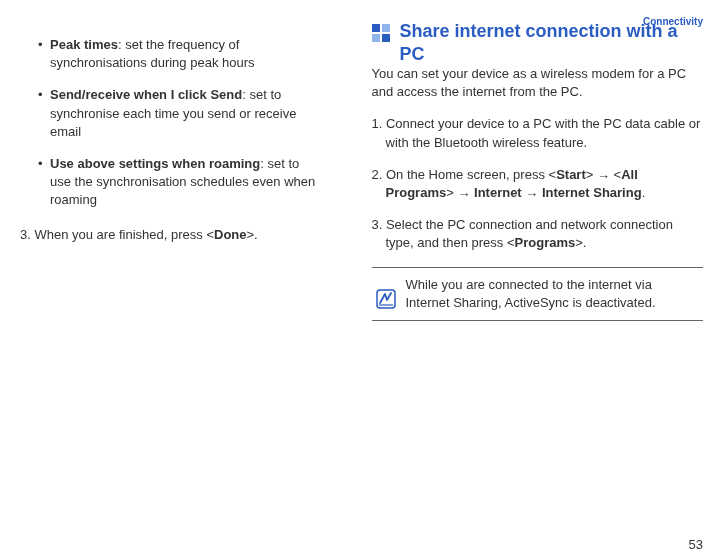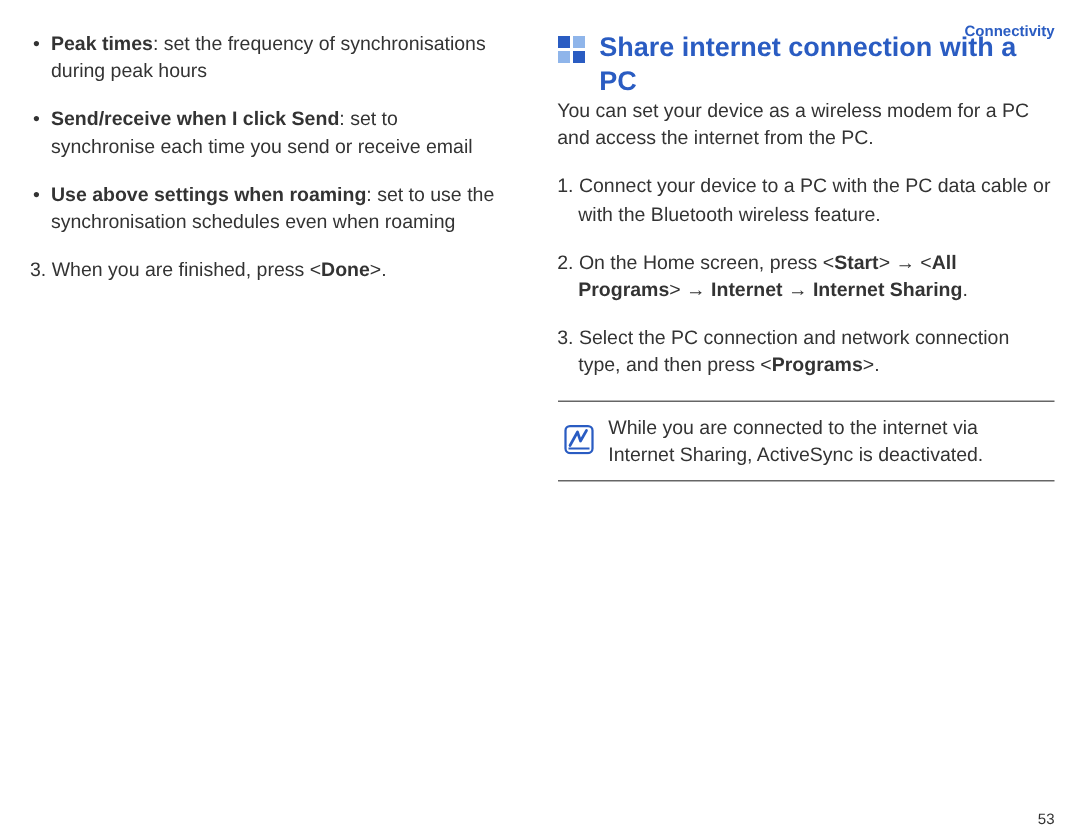--- a/index.html
+++ b/index.html
@@ -36,29 +36,29 @@
     top: 16px;
     right: 20px;
     font-size: 10px;
     font-weight: bold;
     color: #2a5cc2;
   }
   .page-number {
     position: absolute;
     bottom: 8px;
     right: 20px;
-    font-size: 10px;
+    font-size: 13px;
     color: #333;
   }
   .step {
     margin: 0 0 14px 0;
     line-height: 1.4;
   }
   .bullet-list {
-    margin: 0;
+    margin: 16px;
     padding: 0;
     list-style: none;
   }
   .bullet-list li {
     margin: 0 0 14px 14px;
     position: relative;
     line-height: 1.4;
     padding-left: 0;
   }
   .bullet-list li::before {
@@ -84,21 +84,21 @@
   }
   .para {
     margin: 0 0 14px 0;
     line-height: 1.4;
   }
   .note-box {
     border-top: 1px solid #666;
     border-bottom: 1px solid #666;
     padding: 8px 4px 8px 4px;
     display: flex;
-    align-items: center;
+    align-items: flex-end;
     margin-top: 8px;
   }
   .note-icon {
     flex: 0 0 auto;
     margin-right: 10px;
     margin-top: 1px;
   }
   .note-text {
     line-height: 1.4;
   }

